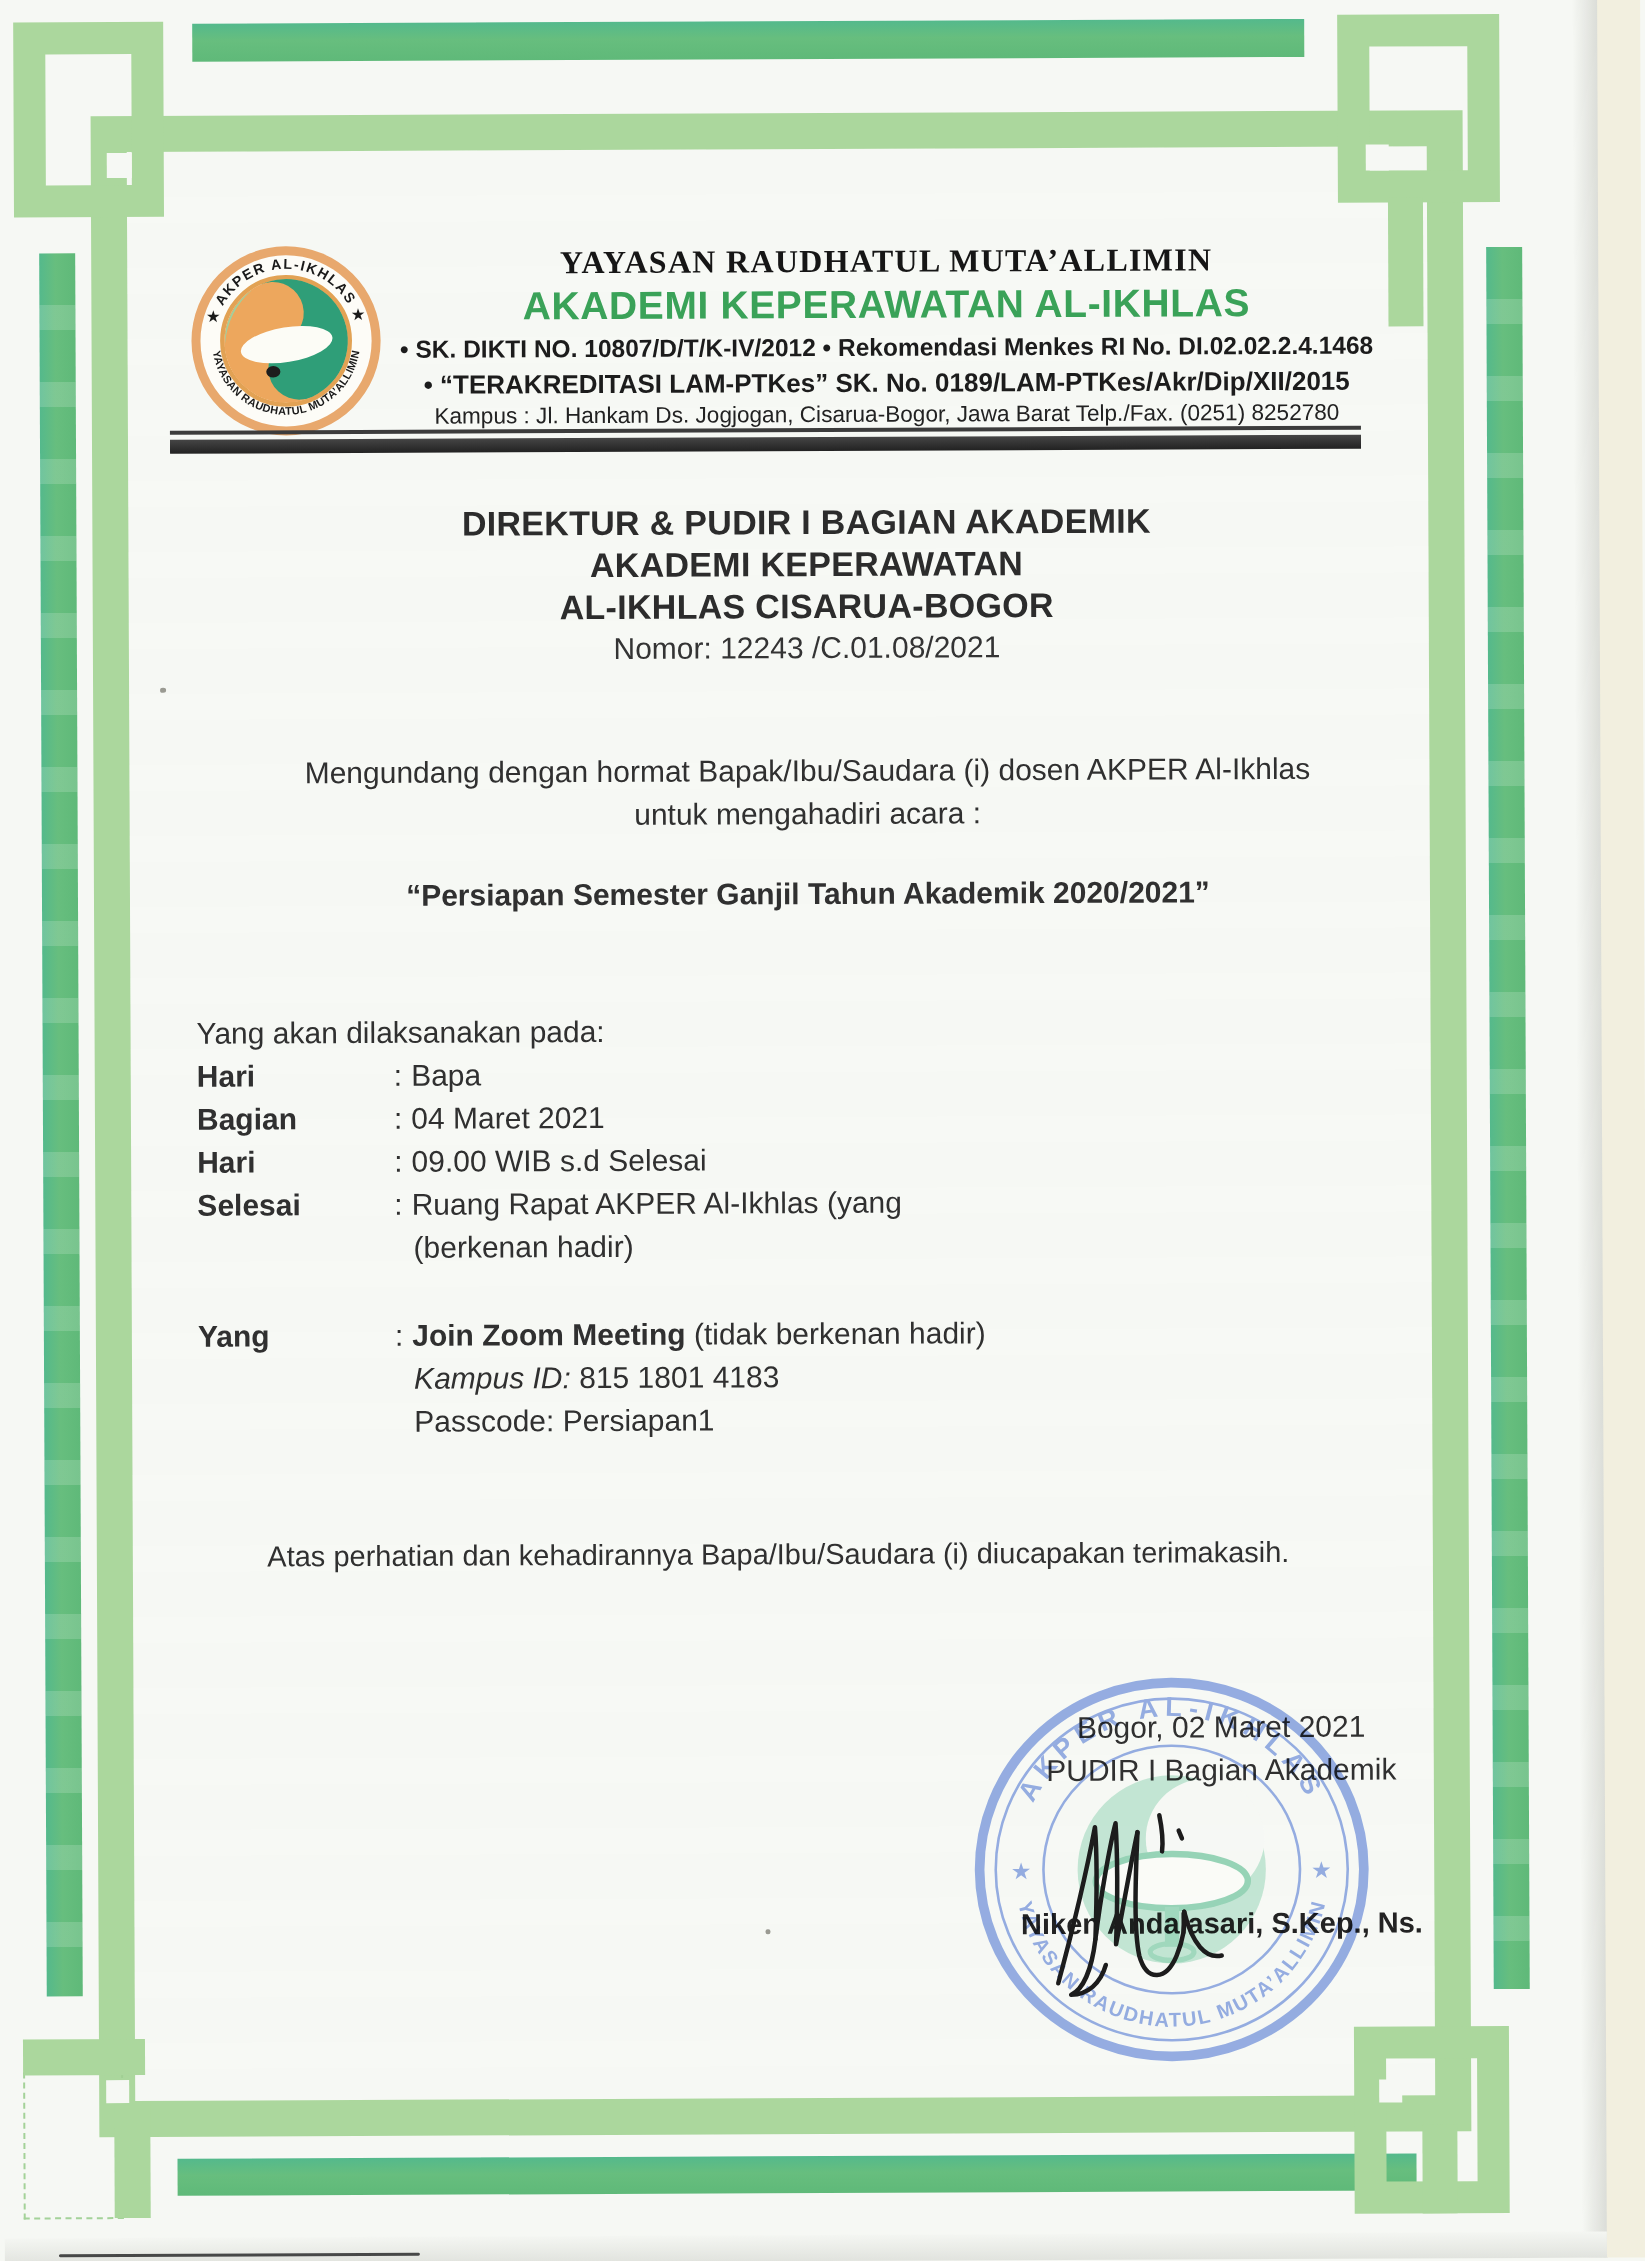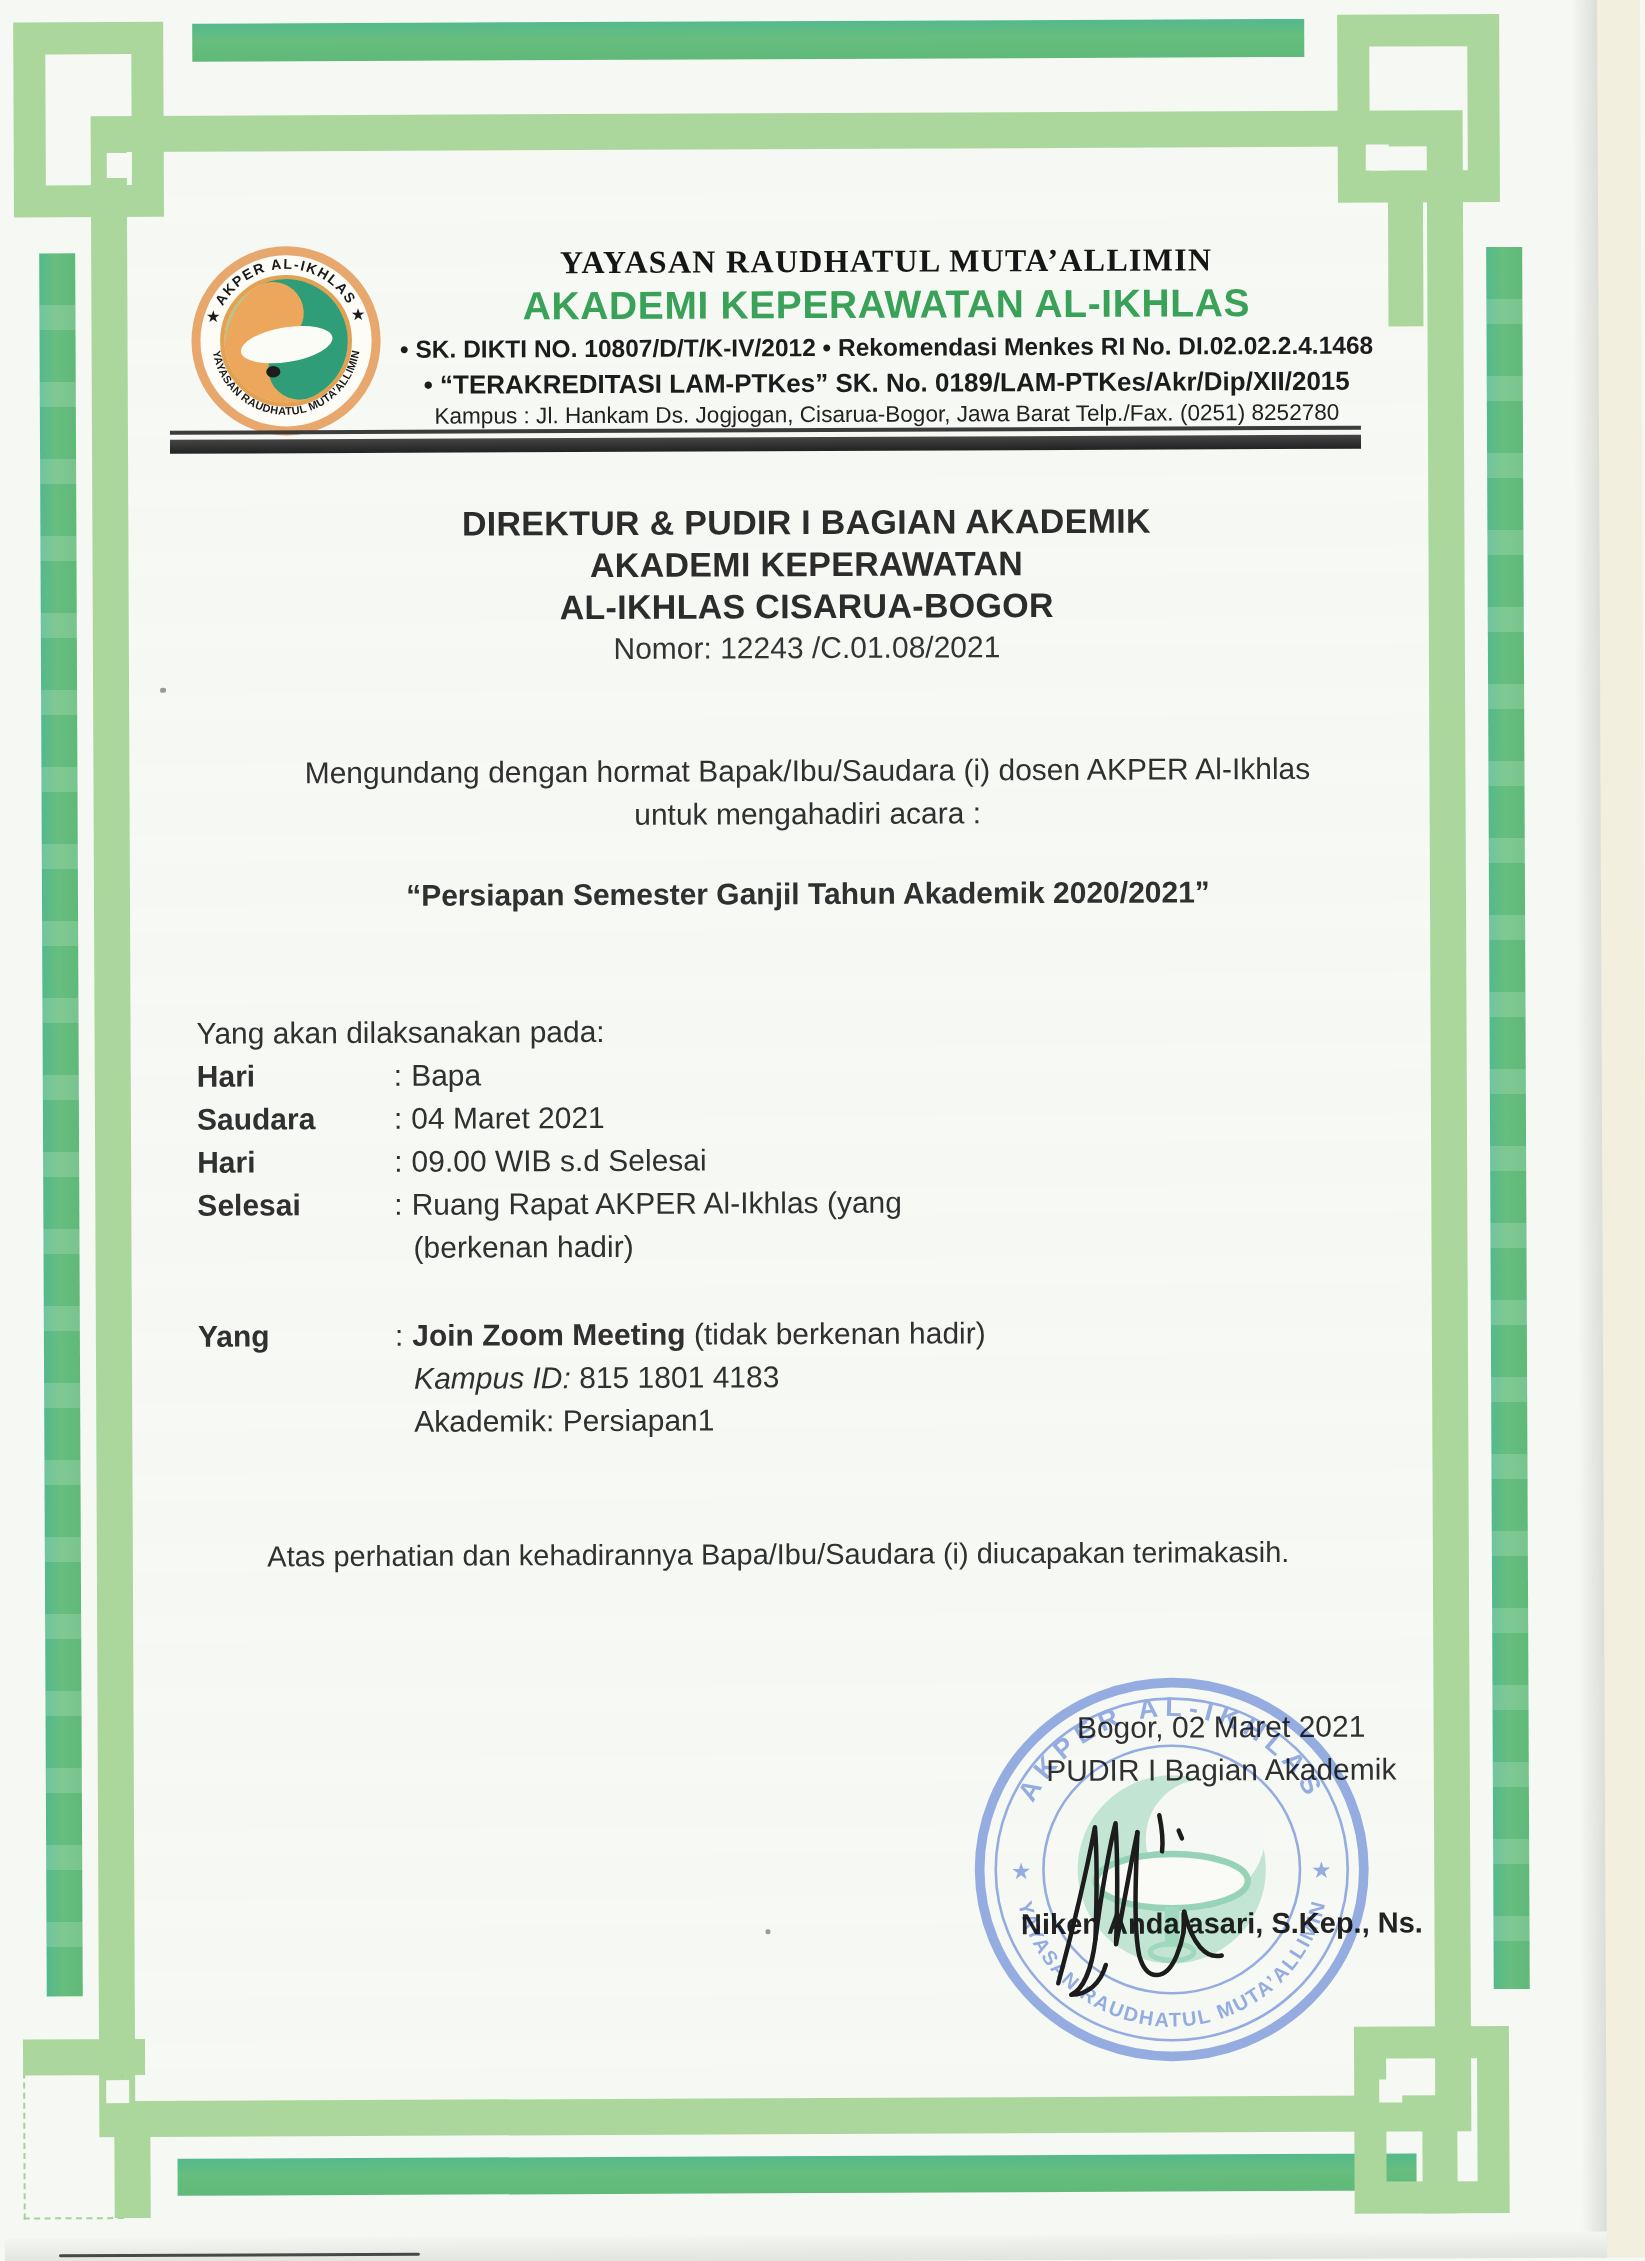--- a/index.html
+++ b/index.html
@@ -131,30 +131,30 @@
 
     <div class="invite">
       <div>Mengundang dengan hormat Bapak/Ibu/Saudara (i) dosen AKPER Al-Ikhlas</div>
       <div>untuk mengahadiri acara :</div>
     </div>
     <div class="event-title">“Persiapan Semester Ganjil Tahun Akademik 2020/2021”</div>
 
     <div class="sched">
       <div>Yang akan dilaksanakan pada:</div>
       <div class="row"><span class="lab">Hari</span><span>:</span><span class="val">Bapa</span></div>
-      <div class="row"><span class="lab">Saudara</span><span>:</span><span class="val">04 Maret 2021</span></div>
+      <div class="row"><span class="lab">Bagian</span><span>:</span><span class="val">04 Maret 2021</span></div>
       <div class="row"><span class="lab">Hari</span><span>:</span><span class="val">09.00 WIB s.d Selesai</span></div>
       <div class="row"><span class="lab">Selesai</span><span>:</span><span class="val">Ruang Rapat AKPER Al-Ikhlas (yang</span></div>
       <div class="indent">(berkenan hadir)</div>
     </div>
 
     <div class="media-block">
       <div class="row"><span class="lab">Yang</span><span>:</span><span class="val"><b>Join Zoom Meeting</b><span> (tidak berkenan hadir)</span></span></div>
       <div class="indent"><i>Kampus ID:</i><span> 815 1801 4183</span></div>
-      <div class="indent"><span>Akademik:</span><span> Persiapan1</span></div>
+      <div class="indent"><span>Passcode:</span><span> Persiapan1</span></div>
     </div>
 
     <div class="closing">Atas perhatian dan kehadirannya Bapa/Ibu/Saudara (i) diucapakan terimakasih.</div>
 
     <div class="sig-block">
       <div>Bogor, 02 Maret 2021</div>
       <div>PUDIR I Bagian Akademik</div>
     </div>
     <div class="sig-name">Niken Andalasari, S.Kep., Ns.</div>
 

